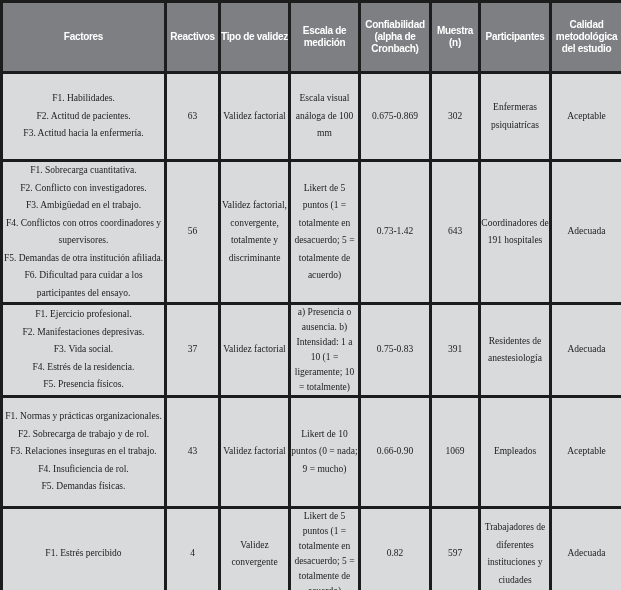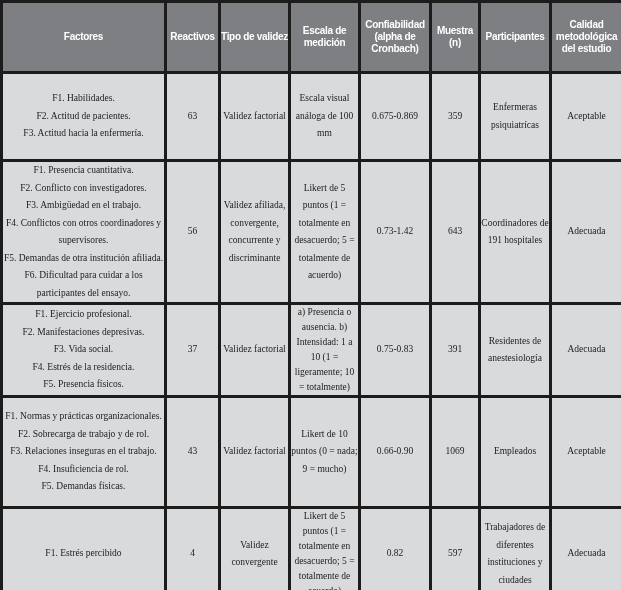--- a/index.html
+++ b/index.html
@@ -70,35 +70,35 @@
     <tr style="height:88px">
       <td class="factors">
         <div>F1. Habilidades.</div>
         <div>F2. Actitud de pacientes.</div>
         <div>F3. Actitud hacia la enfermería.</div>
       </td>
       <td>63</td>
       <td class="mid">Validez factorial</td>
       <td class="scale">Escala visual análoga de 100 mm</td>
       <td>0.675-0.869</td>
-      <td>359</td>
+      <td>302</td>
       <td class="mid">Enfermeras psiquiatrícas</td>
       <td>Aceptable</td>
     </tr>
     <tr style="height:130px">
       <td class="factors">
-        <div>F1. Presencia cuantitativa.</div>
+        <div>F1. Sobrecarga cuantitativa.</div>
         <div>F2. Conflicto con investigadores.</div>
         <div>F3. Ambigüedad en el trabajo.</div>
         <div>F4. Conflictos con otros coordinadores y supervisores.</div>
         <div>F5. Demandas de otra institución afiliada.</div>
         <div>F6. Dificultad para cuidar a los participantes del ensayo.</div>
       </td>
       <td>56</td>
-      <td class="mid">Validez afiliada, convergente, concurrente y discriminante</td>
+      <td class="mid">Validez factorial, convergente, totalmente y discriminante</td>
       <td class="scale">Likert de 5 puntos (1 = totalmente en desacuerdo; 5 = totalmente de acuerdo)</td>
       <td>0.73-1.42</td>
       <td>643</td>
       <td class="mid">Coordinadores de 191 hospitales</td>
       <td>Adecuada</td>
     </tr>
     <tr style="height:91px">
       <td class="factors">
         <div>F1. Ejercicio profesional.</div>
         <div>F2. Manifestaciones depresivas.</div>

